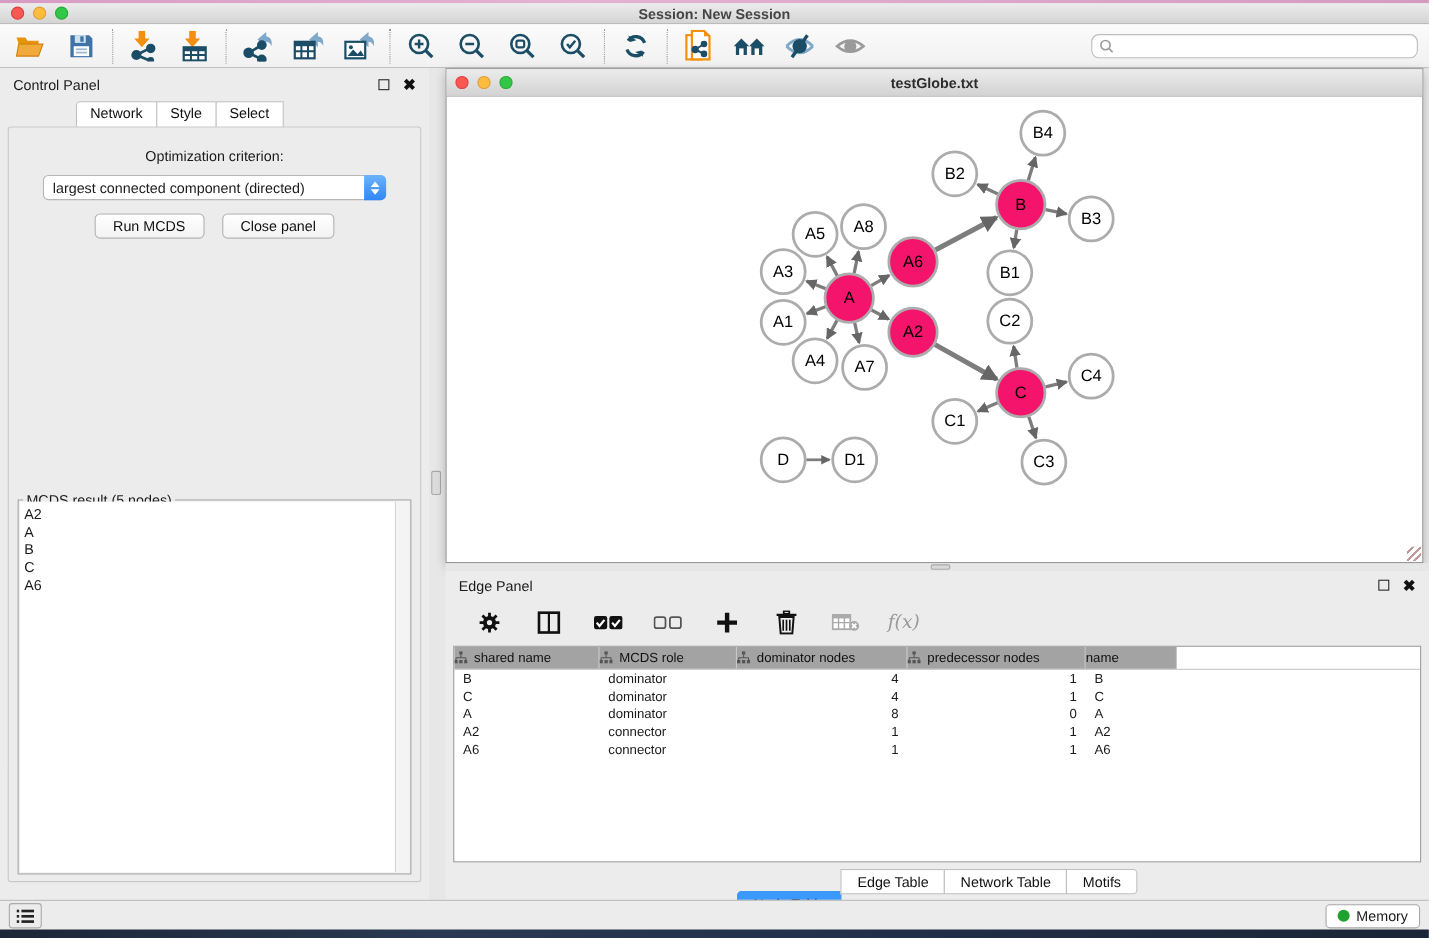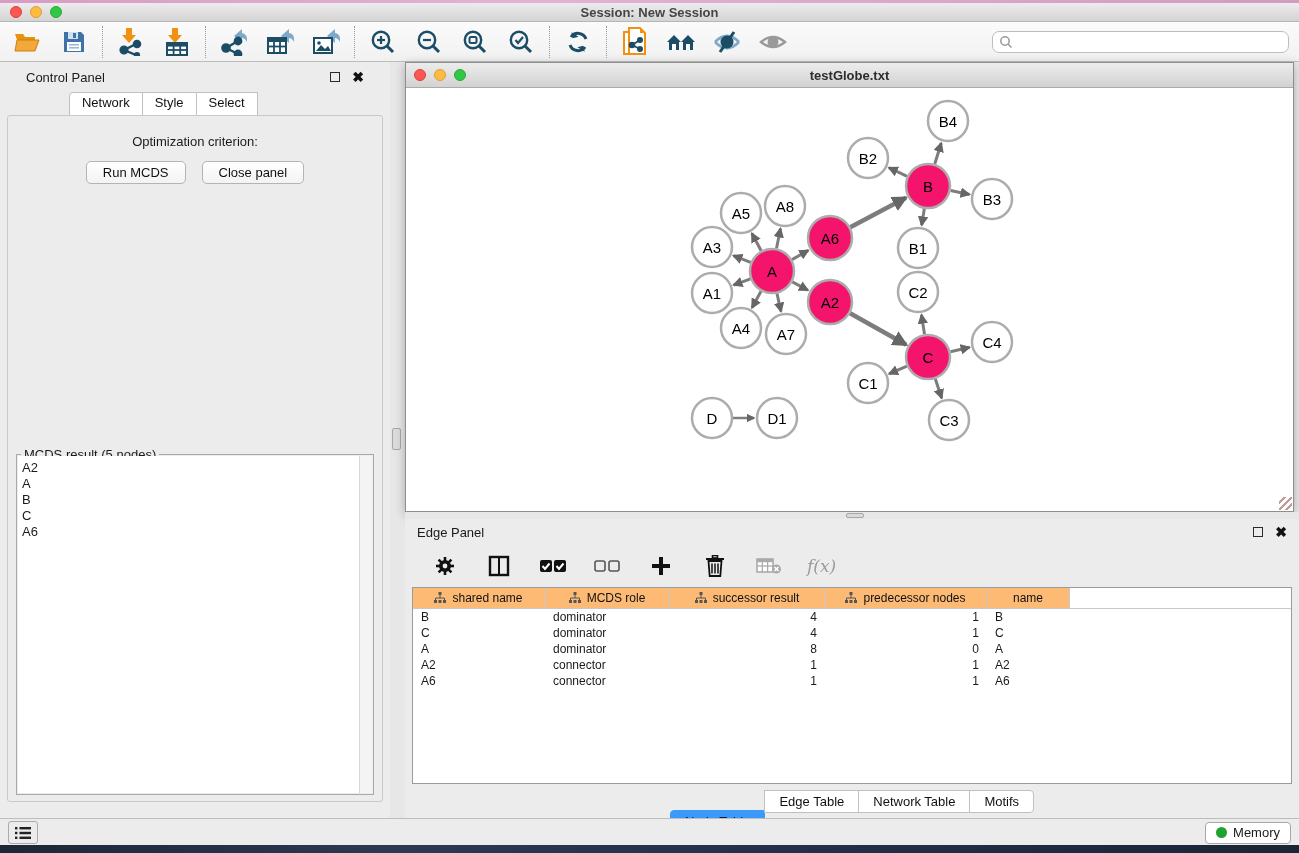--- a/index.html
+++ b/index.html
@@ -30,21 +30,21 @@
   .tbtn { width:32px; height:32px; display:flex; align-items:center; justify-content:center; cursor:default; }
   .search-wrap { margin-left:auto; width:297px; height:22px; background:#fff; border:1px solid #bdbdbd;
     border-radius:7px; display:flex; align-items:center; padding:0 6px; }
   .search-wrap input { border:none; outline:none; flex:1; font-size:12px; font-family:"Liberation Sans",sans-serif; background:transparent; }
 
   
   .main { position:absolute; left:0; top:62px; width:1299px; height:756px; }
 
   
   .control-panel { position:absolute; left:0; top:0; width:390px; height:756px; background:#ececec; }
-  .panel-head { height:30px; display:flex; align-items:center; padding:0 26px;text-align:center; }
+  .panel-head { height:30px; display:flex; align-items:center; padding:0 12px;text-align:center; }
   .panel-head .ptitle { font-size:13px; color:#1a1a1a; }
   .panel-head .spacer { flex:1; }
   .float-box { width:10px; height:10px; border:1.5px solid #2b2b2b; display:inline-block; margin-right:12px; }
   .close-x { font-weight:bold; font-size:14px; color:#111; line-height:10px; }
   .seg-tabs { display:flex; justify-content:center; }
   .seg { border:1px solid #c0c0c0; background:#fff; padding:2px 12px; font-size:13px; color:#111; margin-left:-1px; }
   .seg:first-child { border-radius:4px 0 0 4px; margin-left:0; }
   .seg:last-child { border-radius:0 4px 4px 0; }
   .seg.active { background:#3b99fc; border-color:#3b99fc; color:#0f172a;margin-top:40px; }
   .cp-content { position:absolute; left:7px; right:7px; top:53px; bottom:16px;
@@ -85,21 +85,21 @@
 
   
   .h-divider { position:absolute; left:0; top:450px; width:894px; height:7px; background:#e7e7e7; }
   .h-grip { position:absolute; left:441px; top:1px; width:18px; height:5px; background:#d9d9d9; border:1px solid #a8a8a8; border-radius:2px; }
   .table-panel { position:absolute; left:0; top:457px; width:894px; height:299px; background:#ececec; display:flex; flex-direction:column; }
   .tp-head { height:26px; display:flex; align-items:center; padding:0 12px; }
   .tp-toolbar { height:42px; display:flex; align-items:center; gap:22px; padding:0 0 0 24px; }
   .fx { font-family:"DejaVu Serif", serif; font-style:italic; font-size:17px; color:#9a9a9a; }
   .data-table { margin:0 7px; flex:1; background:#fff; border:1px solid #9b9b9b; overflow:hidden; }
   .thead { display:flex; height:21px; border-bottom:1px solid #c8c8c8; font-size:12px; color:#111; }
-  .th { background:#fdba74; border-right:1px solid #c8c8c8; display:flex; align-items:center; justify-content:center; gap:6px; }
+  .th { background:#a3a3a3; border-right:1px solid #c8c8c8; display:flex; align-items:center; justify-content:flex-start; gap:6px; }
   .c0 { width:132px; } .c1 { width:125px; } .c2 { width:155px; } .c3 { width:162px; } .c4 { width:83px; }
   .trow { display:flex; height:16px; font-size:12px; align-items:center; }
   .td { padding:0 8px; white-space:nowrap; }
   .td.num { text-align:right; }
   .tp-tabs { height:34px; display:flex; align-items:center; justify-content:center; }
   .tp-tabs .seg { padding:3px 14px; }
 
   
   .statusbar { position:absolute; left:0; top:818px; width:1299px; height:28px; background:#ececec;
     border-top:1px solid #bdbdbd; display:flex; align-items:center; padding:10px 8px; }
@@ -305,20 +305,27 @@
       <span class="close-x">✖</span>
     </div>
     <div class="seg-tabs">
       <span class="seg">Network</span>
       <span class="seg">Style</span>
       <span class="seg">Select</span>
       <span class="seg active">MCDS</span>
     </div>
     <div class="cp-content">
       <div class="opt-label">Optimization criterion:</div>
+      <div class="dropdown">
+        <span class="dval">largest connected component (directed)</span>
+        <span class="dd-spin">
+            <span class="chev-up"></span>
+            <span class="chev-dn"></span>
+          </span>
+      </div>
       <div class="btn-row">
         <button class="mac-btn">Run MCDS</button>
         <button class="mac-btn">Close panel</button>
       </div>
       <div class="result-box">
         <span class="result-legend">MCDS result (5 nodes)</span>
         <div class="result-list">
           <div class="result-items">
             <div>A2</div>
             <div>A</div>
@@ -531,21 +538,21 @@
             <svg class="icon-svg" width="12" height="12" viewBox="0 0 12 12">
                 <rect x="4.5" y="0" width="3" height="3" fill="#555"></rect>
                 <line x1="6" y1="3" x2="6" y2="6" stroke="#555" stroke-width="1"></line>
                 <line x1="1.5" y1="6" x2="10.5" y2="6" stroke="#555" stroke-width="1"></line>
                 <line x1="1.5" y1="6" x2="1.5" y2="8" stroke="#555" stroke-width="1"></line>
                 <line x1="10.5" y1="6" x2="10.5" y2="8" stroke="#555" stroke-width="1"></line>
                 <rect x="0" y="8" width="3" height="3" fill="#555"></rect>
                 <rect x="4.5" y="8" width="3" height="3" fill="#555"></rect>
                 <rect x="9" y="8" width="3" height="3" fill="#555"></rect>
               </svg>
-            <span>successor result</span>
+            <span>dominator nodes</span>
           </span>
           <span class="th c3">
             <svg class="icon-svg" width="12" height="12" viewBox="0 0 12 12">
                 <rect x="4.5" y="0" width="3" height="3" fill="#555"></rect>
                 <line x1="6" y1="3" x2="6" y2="6" stroke="#555" stroke-width="1"></line>
                 <line x1="1.5" y1="6" x2="10.5" y2="6" stroke="#555" stroke-width="1"></line>
                 <line x1="1.5" y1="6" x2="1.5" y2="8" stroke="#555" stroke-width="1"></line>
                 <line x1="10.5" y1="6" x2="10.5" y2="8" stroke="#555" stroke-width="1"></line>
                 <rect x="0" y="8" width="3" height="3" fill="#555"></rect>
                 <rect x="4.5" y="8" width="3" height="3" fill="#555"></rect>

